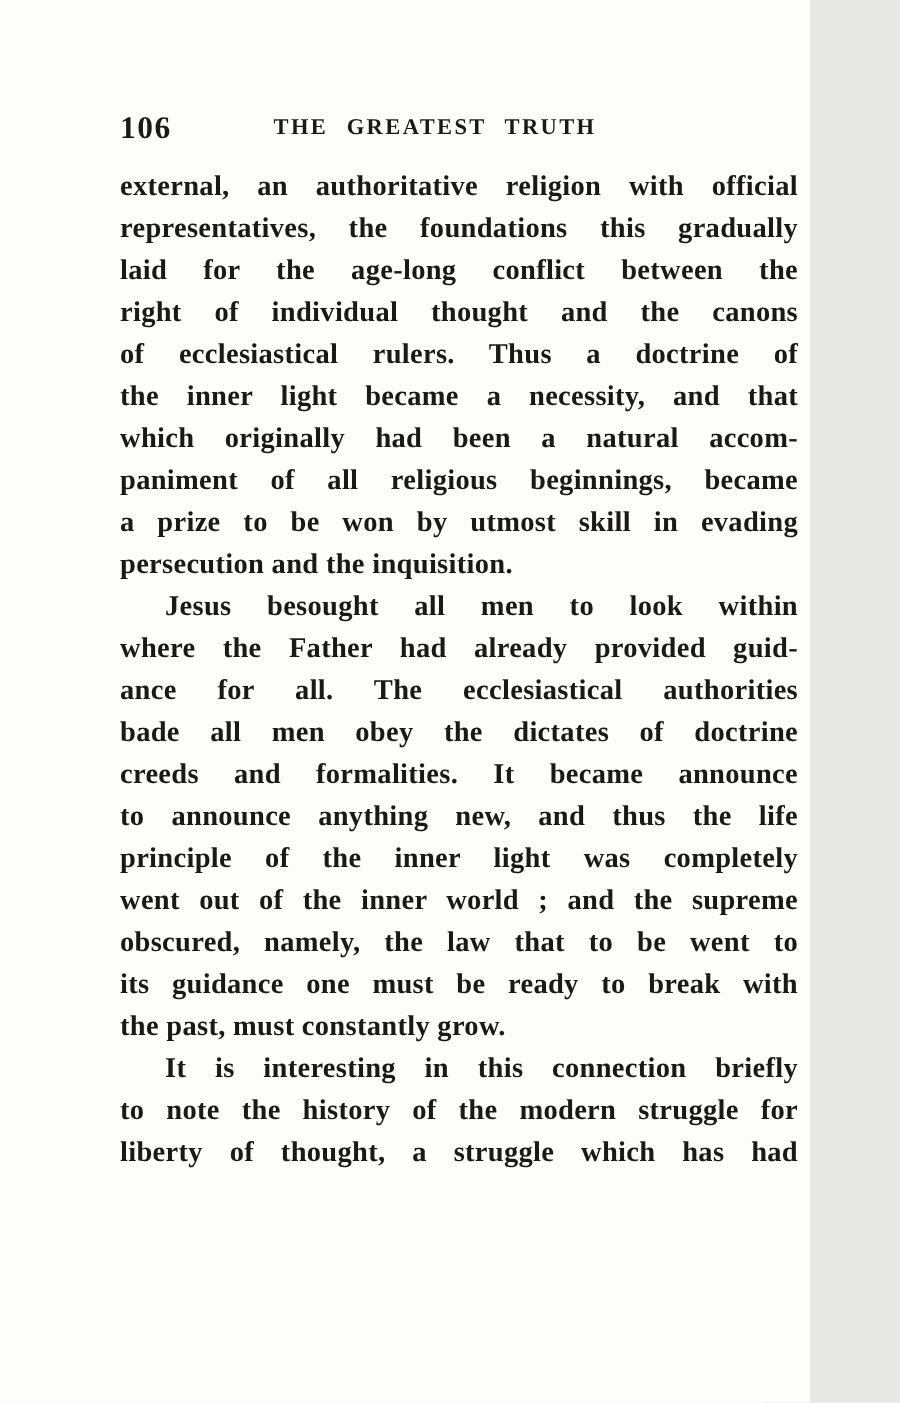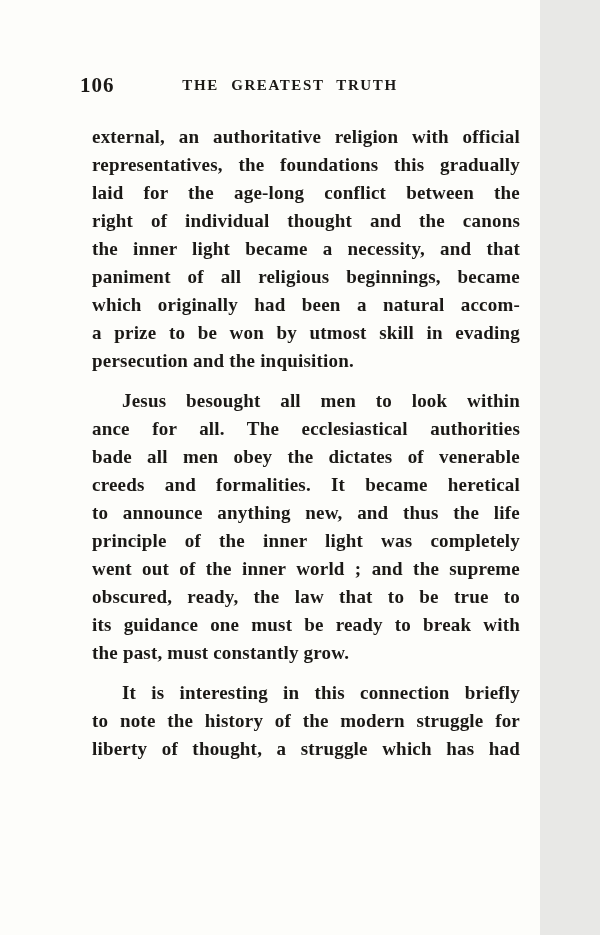--- a/index.html
+++ b/index.html
@@ -38,21 +38,21 @@
     word-spacing: 7px;
     line-height: 26px;
     padding-left: 26px; 
   }
   .body-block {
     position: absolute;
     top: 111px;
     left: 80px;
     width: 452px;
   }
-  .paragraph { margin: 12px; }
+  .paragraph { margin: 0; }
   .line {
     height: 28px;
     line-height: 28px;
     font-size: 19px;
     font-weight: 700;
     letter-spacing: 0.2px;
     text-align: justify;
     text-align-last: justify;
     white-space: normal;
   }
@@ -71,35 +71,37 @@
   <div class="header-row">
     <span class="page-number">106</span>
     <span class="running-head">THE GREATEST TRUTH</span>
   </div>
   <div class="body-block">
       <div class="paragraph">
         <div class="line">external, an authoritative religion with official</div>
         <div class="line">representatives, the foundations this gradually</div>
         <div class="line">laid for the age-long conflict between the</div>
         <div class="line">right of individual thought and the canons</div>
+        <div class="line">of ecclesiastical rulers. Thus a doctrine of</div>
         <div class="line">the inner light became a necessity, and that</div>
+        <div class="line">which originally had been a natural accom-</div>
         <div class="line">paniment of all religious beginnings, became</div>
-        <div class="line">which originally had been a natural accom-</div>
         <div class="line">a prize to be won by utmost skill in evading</div>
         <div class="line no-justify">persecution and the inquisition.</div>
       </div>
       <div class="paragraph">
         <div class="line indented">Jesus besought all men to look within</div>
+        <div class="line">where the Father had already provided guid-</div>
         <div class="line">ance for all. The ecclesiastical authorities</div>
-        <div class="line">bade all men obey the dictates of venerable</div>
-        <div class="line">creeds and formalities. It became heretical</div>
+        <div class="line">bade all men obey the dictates of doctrine</div>
+        <div class="line">creeds and formalities. It became announce</div>
         <div class="line">to announce anything new, and thus the life</div>
         <div class="line">principle of the inner light was completely</div>
         <div class="line">went out of the inner world ; and the supreme</div>
-        <div class="line">obscured, ready, the law that to be true to</div>
+        <div class="line">obscured, namely, the law that to be went to</div>
         <div class="line">its guidance one must be ready to break with</div>
         <div class="line no-justify">the past, must constantly grow.</div>
       </div>
       <div class="paragraph">
         <div class="line indented">It is interesting in this connection briefly</div>
         <div class="line">to note the history of the modern struggle for</div>
         <div class="line">liberty of thought, a struggle which has had</div>
       </div>
     </div>
 </div>

